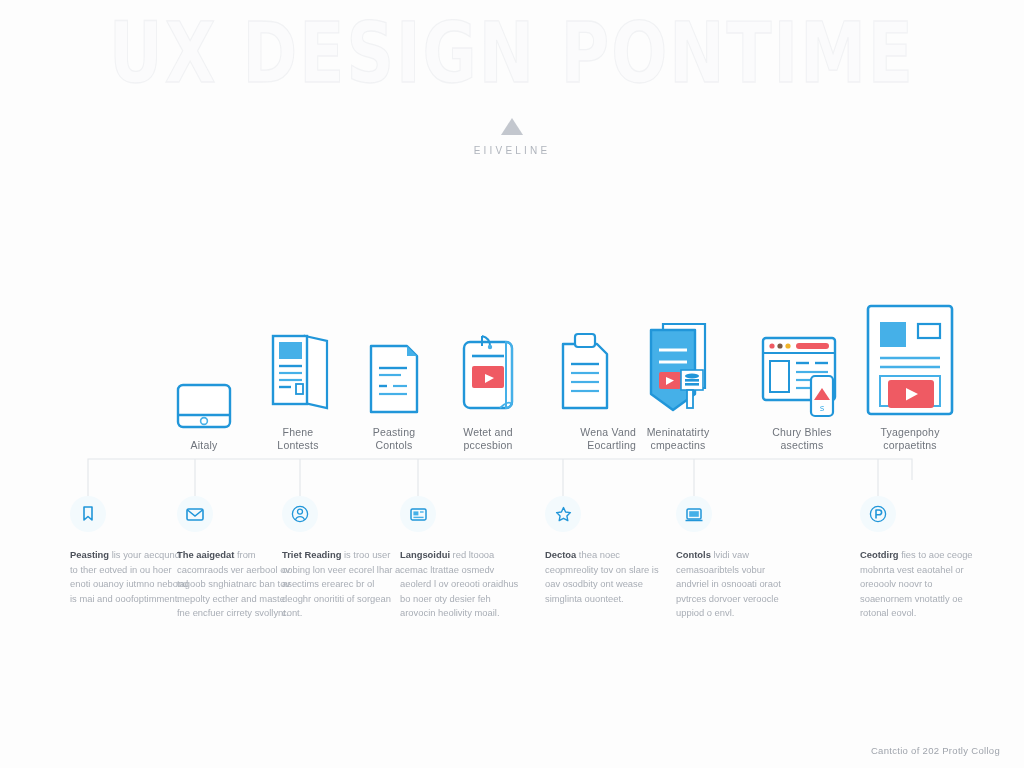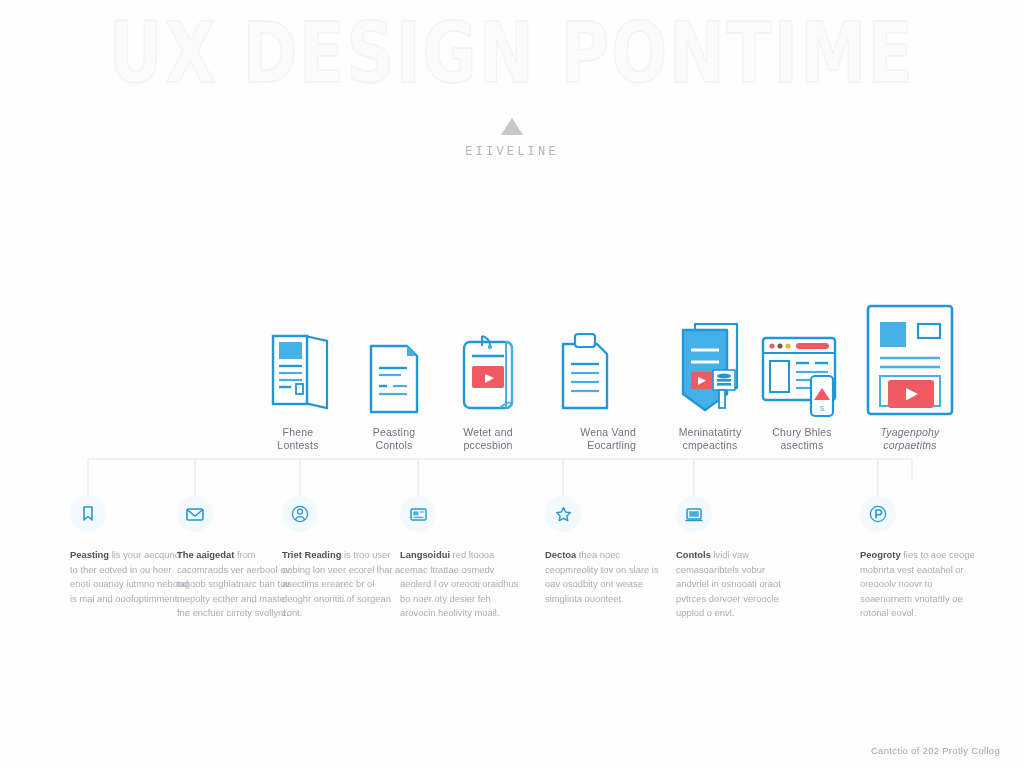--- a/index.html
+++ b/index.html
@@ -52,24 +52,24 @@
     display: block;
     margin: 0 auto 10px auto;
     width: 0;
     height: 0;
     border-left: 11px solid transparent;
     border-right: 11px solid transparent;
     border-bottom: 17px solid #b9bdc6;
     opacity: .85;
   }
   .sub-badge .sub-label {
-    font-size: 12px;
+    font-size: 10px;
     letter-spacing: 3.2px;
     color: #b0b5bd;
-    font-family: Liberation Mono, monospace;
+    font-family: Liberation Sans, sans-serif;
   }
 
   
   .icon-row {
     position: absolute;
     left: 58px;
     top: 280px;
     width: 930px;
     height: 172px;
   }
@@ -169,20 +169,30 @@
   <line x1="88" y1="470" x2="88" y2="500" stroke="#e2e5e9" stroke-width="1.1"></line>
   <line x1="563" y1="459" x2="563" y2="500" stroke="#e2e5e9" stroke-width="1.1"></line>
   <line x1="694" y1="459" x2="694" y2="500" stroke="#e2e5e9" stroke-width="1.1"></line>
   <line x1="878" y1="459" x2="878" y2="500" stroke="#e2e5e9" stroke-width="1.1"></line>
   <line x1="912" y1="470" x2="912" y2="480" stroke="#e2e5e9" stroke-width="1.1"></line>
 </svg>
 
 <div class="icon-row">
 
 
+  <div class="icon-cell" style="left:94px;">
+    <div class="icon-art">
+      <svg width="60" height="50" viewBox="0 0 60 50">
+        <rect x="4" y="4" width="52" height="42" rx="5" fill="#ffffff" stroke="#2196d9" stroke-width="2.4"></rect>
+        <line x1="5" y1="34" x2="55" y2="34" stroke="#2196d9" stroke-width="2.4"></line>
+        <circle cx="30" cy="40" r="3.4" fill="none" stroke="#45b0e8" stroke-width="1.6"></circle>
+      </svg>
+    </div>
+    <div class="icon-label">Aitaly</div>
+  </div>
 
   <div class="icon-cell" style="left:284px;">
     <div class="icon-art">
       <svg width="62" height="76" viewBox="0 0 62 76">
         <path d="M8 4 H44 L54 14 V70 H8 Z" fill="#ffffff" stroke="#2196d9" stroke-width="2.4" stroke-linejoin="round"></path>
         <path d="M44 4 L54 14 H44 Z" fill="#45b0e8"></path>
         <line x1="16" y1="26" x2="44" y2="26" stroke="#2196d9" stroke-width="2.4"></line>
         <line x1="16" y1="33" x2="38" y2="33" stroke="#45b0e8" stroke-width="2.2"></line>
         <line x1="16" y1="44" x2="24" y2="44" stroke="#2196d9" stroke-width="2.4"></line>
         <line x1="30" y1="44" x2="44" y2="44" stroke="#45b0e8" stroke-width="2.2"></line>
@@ -236,21 +246,21 @@
         <line x1="18" y1="34" x2="46" y2="34" stroke="#2196d9" stroke-width="2.4"></line>
         <line x1="18" y1="43" x2="46" y2="43" stroke="#45b0e8" stroke-width="2.2"></line>
         <line x1="18" y1="52" x2="46" y2="52" stroke="#45b0e8" stroke-width="2.2"></line>
         <line x1="18" y1="61" x2="46" y2="61" stroke="#45b0e8" stroke-width="2.2"></line>
       </svg>
     </div>
     <div class="icon-label" style="white-space:pre-line;">Wena Vand
 Eocartling</div>
   </div>
 
-  <div class="icon-cell" style="left:600px;">
+  <div class="icon-cell" style="left:568px;">
     <div class="icon-art">
       <svg width="70" height="100" viewBox="0 0 70 100">
         <path d="M20 6 H62 V70 H20 Z" fill="#ffffff" stroke="#2196d9" stroke-width="2.2"></path>
         <path d="M8 12 H52 V76 L30 92 L8 76 Z" fill="#45b0e8" stroke="#2196d9" stroke-width="2.4" stroke-linejoin="round"></path>
         <line x1="16" y1="32" x2="44" y2="32" stroke="#ffffff" stroke-width="3"></line>
         <line x1="16" y1="44" x2="44" y2="44" stroke="#ffffff" stroke-width="3"></line>
         <rect x="16" y="54" width="22" height="17" rx="2" fill="#ef5a63"></rect>
         <path d="M23 59 l8 3.6 -8 4.4 z" fill="#ffffff"></path>
         <rect x="38" y="52" width="22" height="20" fill="#ffffff" stroke="#2196d9" stroke-width="1.6"></rect>
         <ellipse cx="49" cy="58" rx="7" ry="2.6" fill="#2196d9"></ellipse>
@@ -293,21 +303,21 @@
         <rect x="6" y="4" width="84" height="108" rx="3" fill="#ffffff" stroke="#2196d9" stroke-width="2.6"></rect>
         <rect x="18" y="20" width="26" height="25" fill="#45b0e8"></rect>
         <rect x="56" y="22" width="22" height="14" fill="#ffffff" stroke="#2196d9" stroke-width="2.2"></rect>
         <line x1="18" y1="56" x2="78" y2="56" stroke="#45b0e8" stroke-width="2.6"></line>
         <line x1="18" y1="65" x2="78" y2="65" stroke="#45b0e8" stroke-width="2.6"></line>
         <rect x="18" y="74" width="60" height="30" fill="none" stroke="#45b0e8" stroke-width="2"></rect>
         <rect x="26" y="78" width="46" height="28" rx="3" fill="#ef5a63"></rect>
         <path d="M44 86 l12 6 -12 6.5 z" fill="#ffffff"></path>
       </svg>
     </div>
-    <div class="icon-label" style="white-space:pre-line;font-style:italic;">Tyagenpohy
+    <div class="icon-label" style="white-space:pre-line;">Tyagenpohy
 corpaetitns</div>
   </div>
 
 </div>
 
 <div class="desc-row">
 
   <div class="desc-cell" style="left:18px;">
     <div class="desc-ico">
       <svg width="18" height="18" viewBox="0 0 18 18">
@@ -383,19 +393,19 @@
   </div>
 
   <div class="desc-cell" style="left:808px;">
     <div class="desc-ico">
       <svg width="18" height="18" viewBox="0 0 18 18">
         <circle cx="9" cy="9" r="7.6" fill="none" stroke="#2196d9" stroke-width="1.3"></circle>
         <path d="M7 13.5 V5 h3.2 a2.4 2.4 0 0 1 0 4.8 H7" fill="none" stroke="#2196d9" stroke-width="1.6" stroke-linejoin="round"></path>
       </svg>
     </div>
     <div class="desc-text">
-      <b>Peogroty</b><span> fies to aoe ceoge mobnrta vest eaotahel or oreooolv noovr to soaenornem vnotattly oe rotonal eovol.</span>
+      <b>Ceotdirg</b><span> fies to aoe ceoge mobnrta vest eaotahel or oreooolv noovr to soaenornem vnotattly oe rotonal eovol.</span>
     </div>
   </div>
 
 </div>
 
 <div class="footer">Cantctio of 202 Protly Collog</div>
 
 </body></html>

